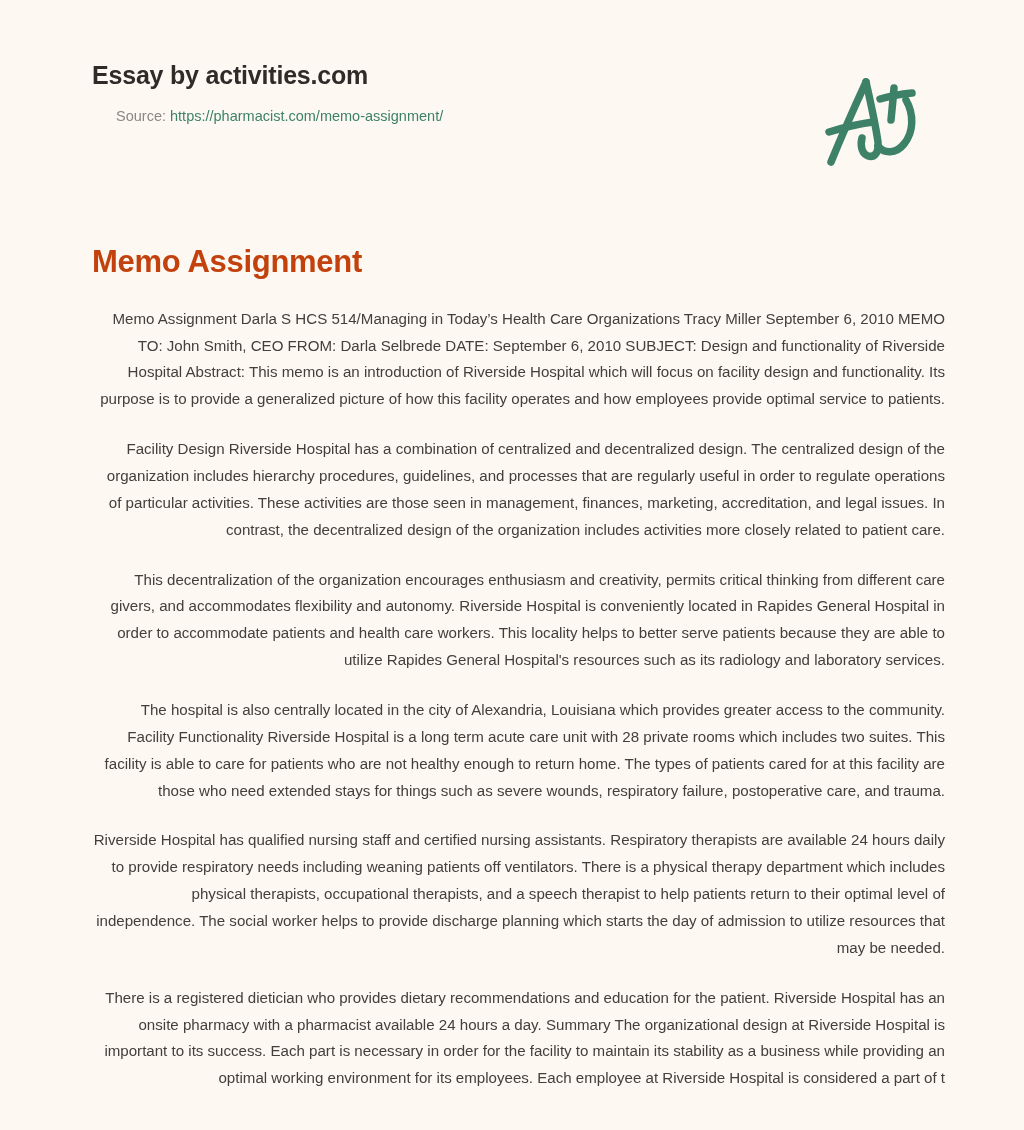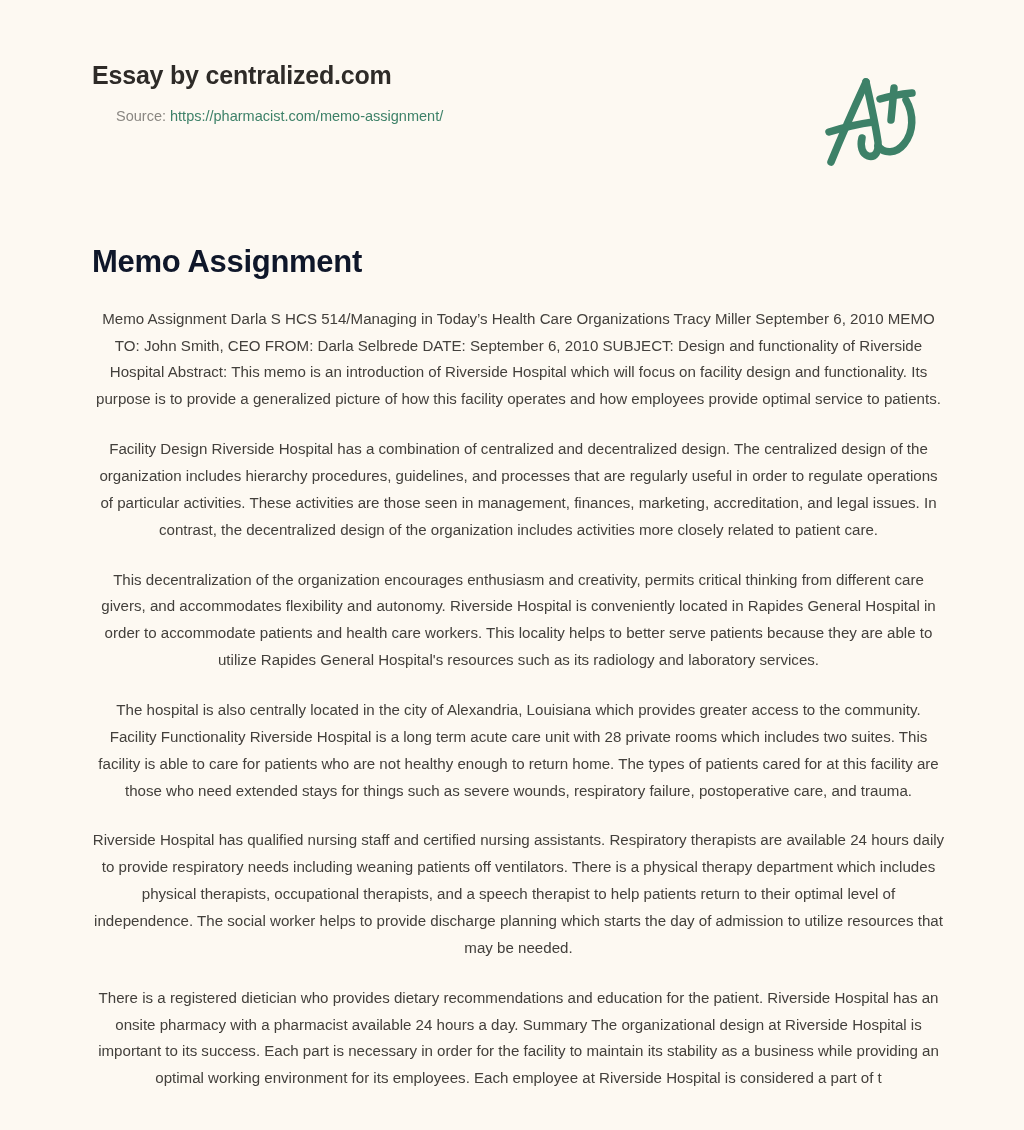--- a/index.html
+++ b/index.html
@@ -64,47 +64,47 @@
     width: 110px;
     height: 96px;
   }
 
   
   .title {
     margin: 0;
     padding: 136px 92px 0 92px;
     font-size: 31px;
     font-weight: bold;
-    color: #0f172a;
+    color: #c2410c;
     letter-spacing: -0.3px;
     line-height: 1.15;
   }
 
   
   .article {
     padding: 26px 79px 0 92px;
   }
   .article p {
     margin: 0 0 23px 0;
     font-size: 15.1px;
     line-height: 1.78;
     color: #43403c;
-    text-align: center;
+    text-align: right;
   }
   .article p:last-child {
     margin-bottom: 0;
   }
 </style>
 </head>
 <body>
 
 <div class="page">
 
   <div class="header">
-    <div class="brand-line">Essay by centralized.com</div>
+    <div class="brand-line">Essay by activities.com</div>
     <div class="source-line">
       <span class="source-label">Source:</span>
       <a class="source-url" href="#">https://pharmacist.com/memo-assignment/</a>
     </div>
 
     <div class="logo">
       <svg viewBox="0 0 110 96" xmlns="http://www.w3.org/2000/svg" fill="none" stroke="#3d8168" stroke-width="7.5" stroke-linecap="round" stroke-linejoin="round">
 
         <path d="M13 92 C22 70 36 38 48 12"></path>
 

